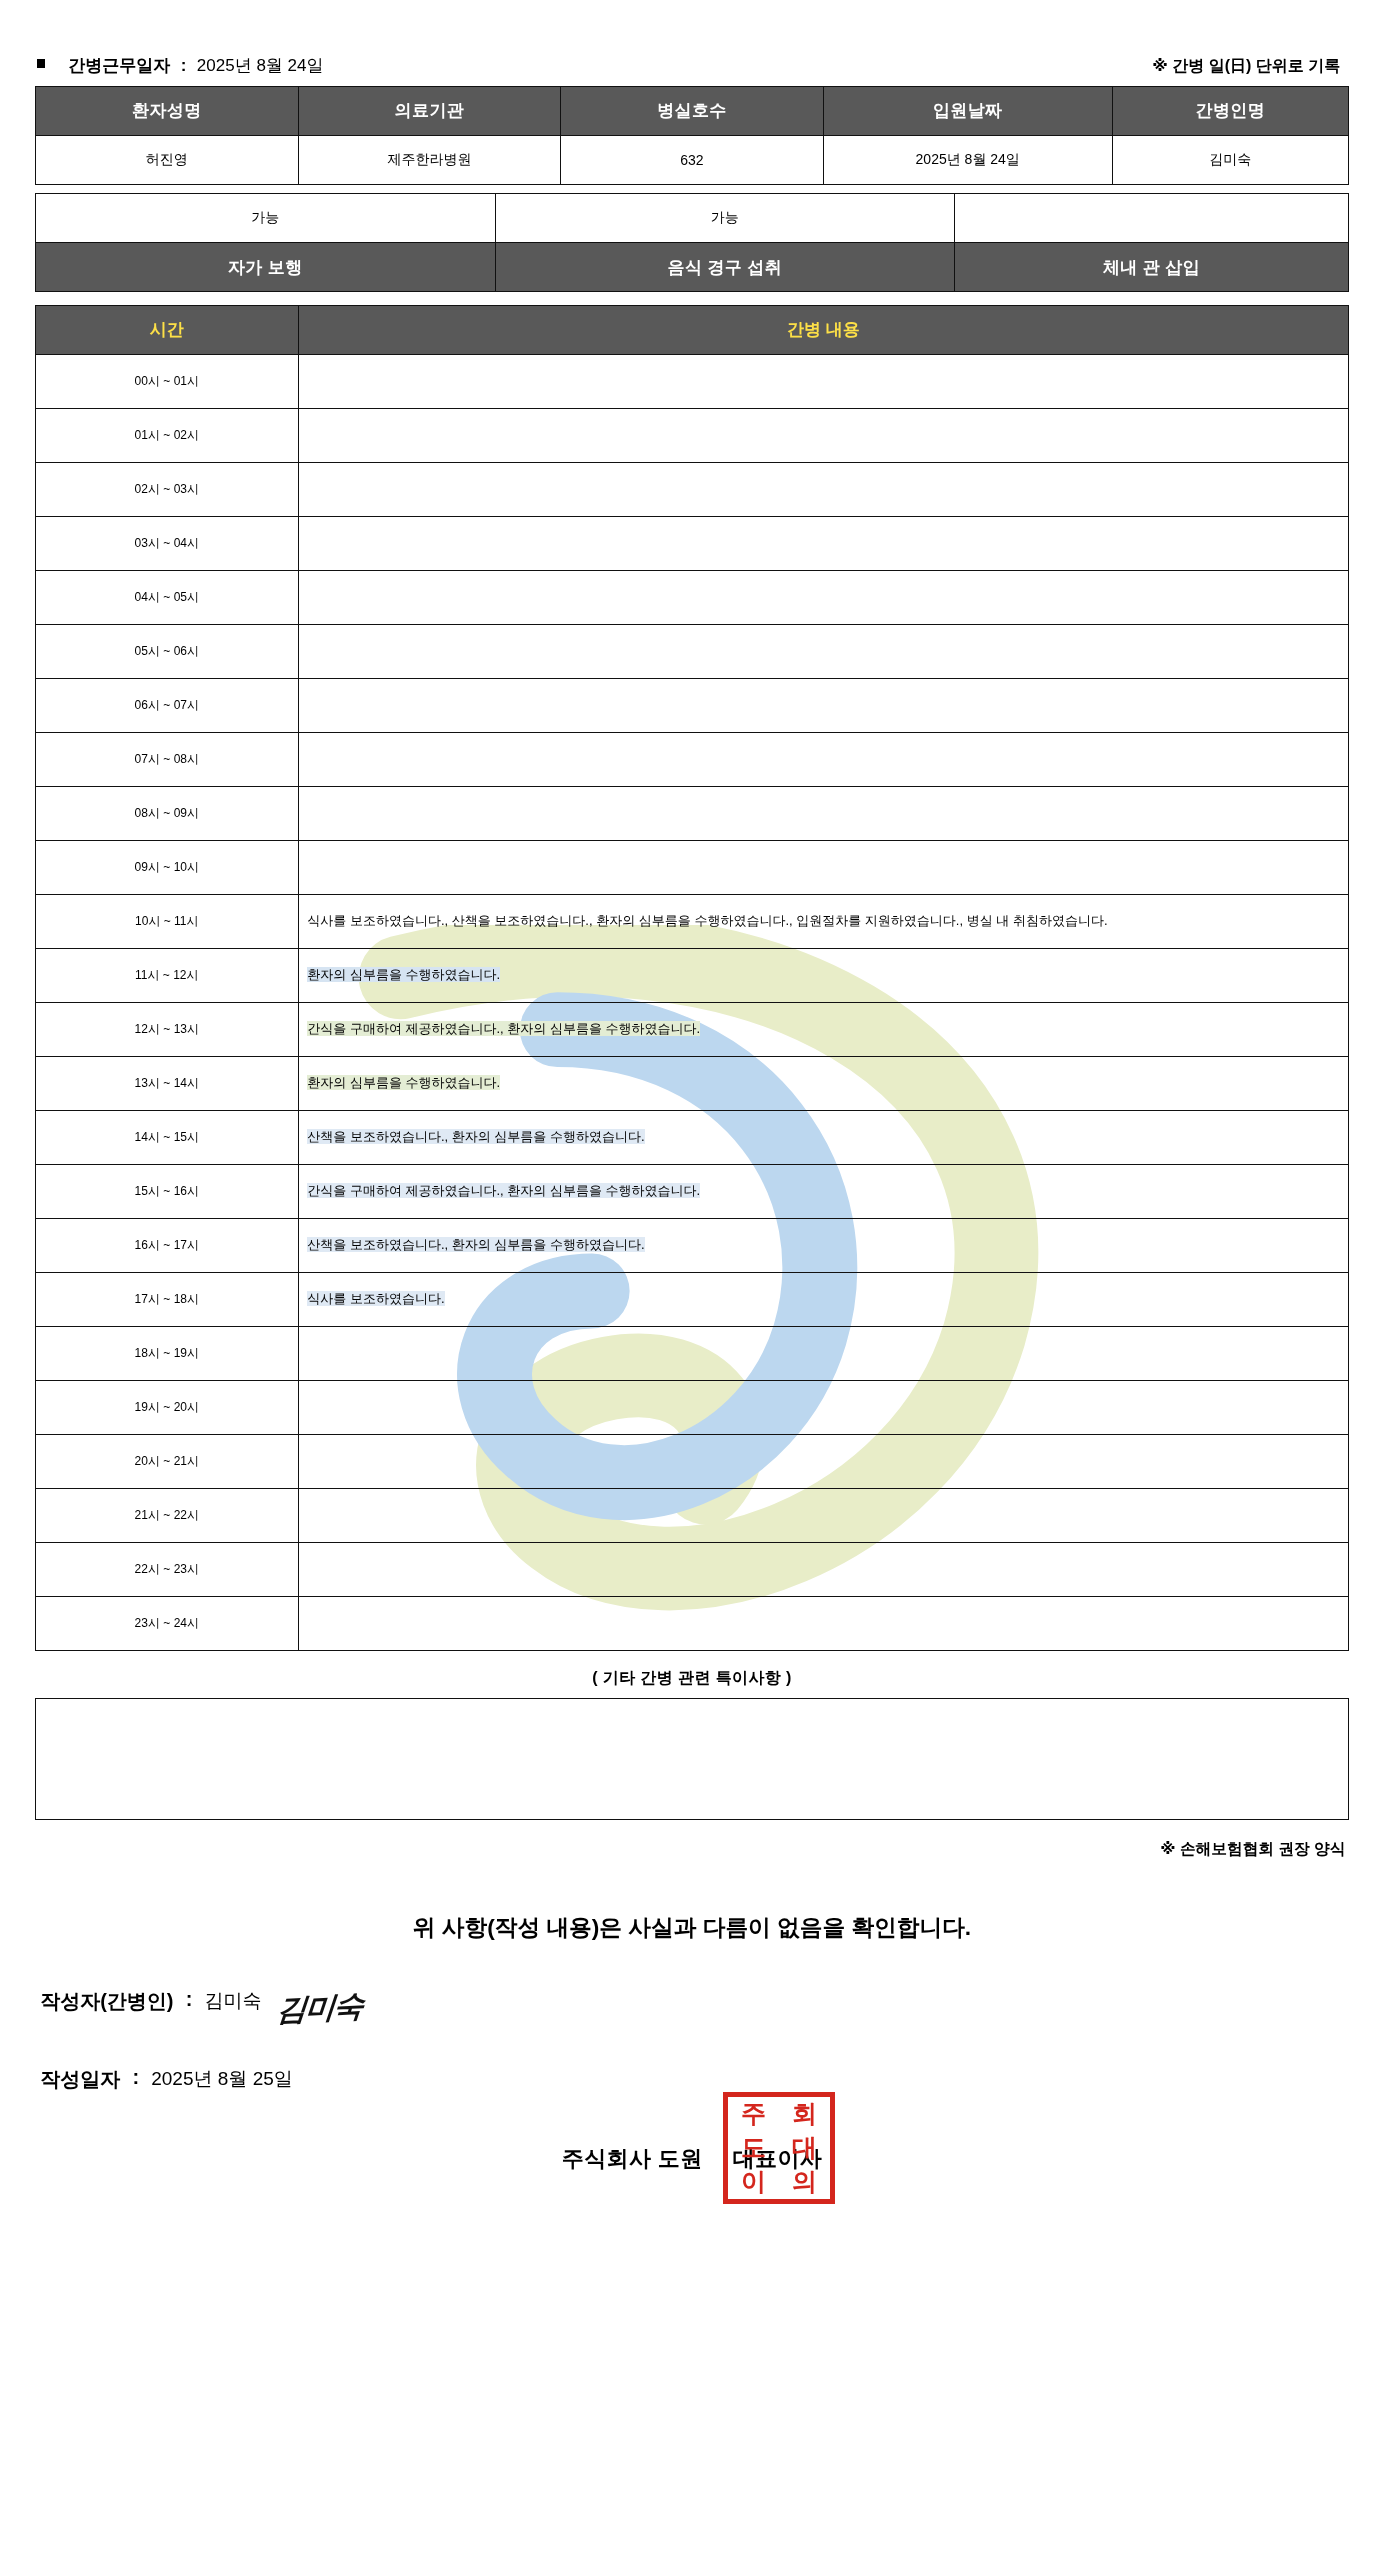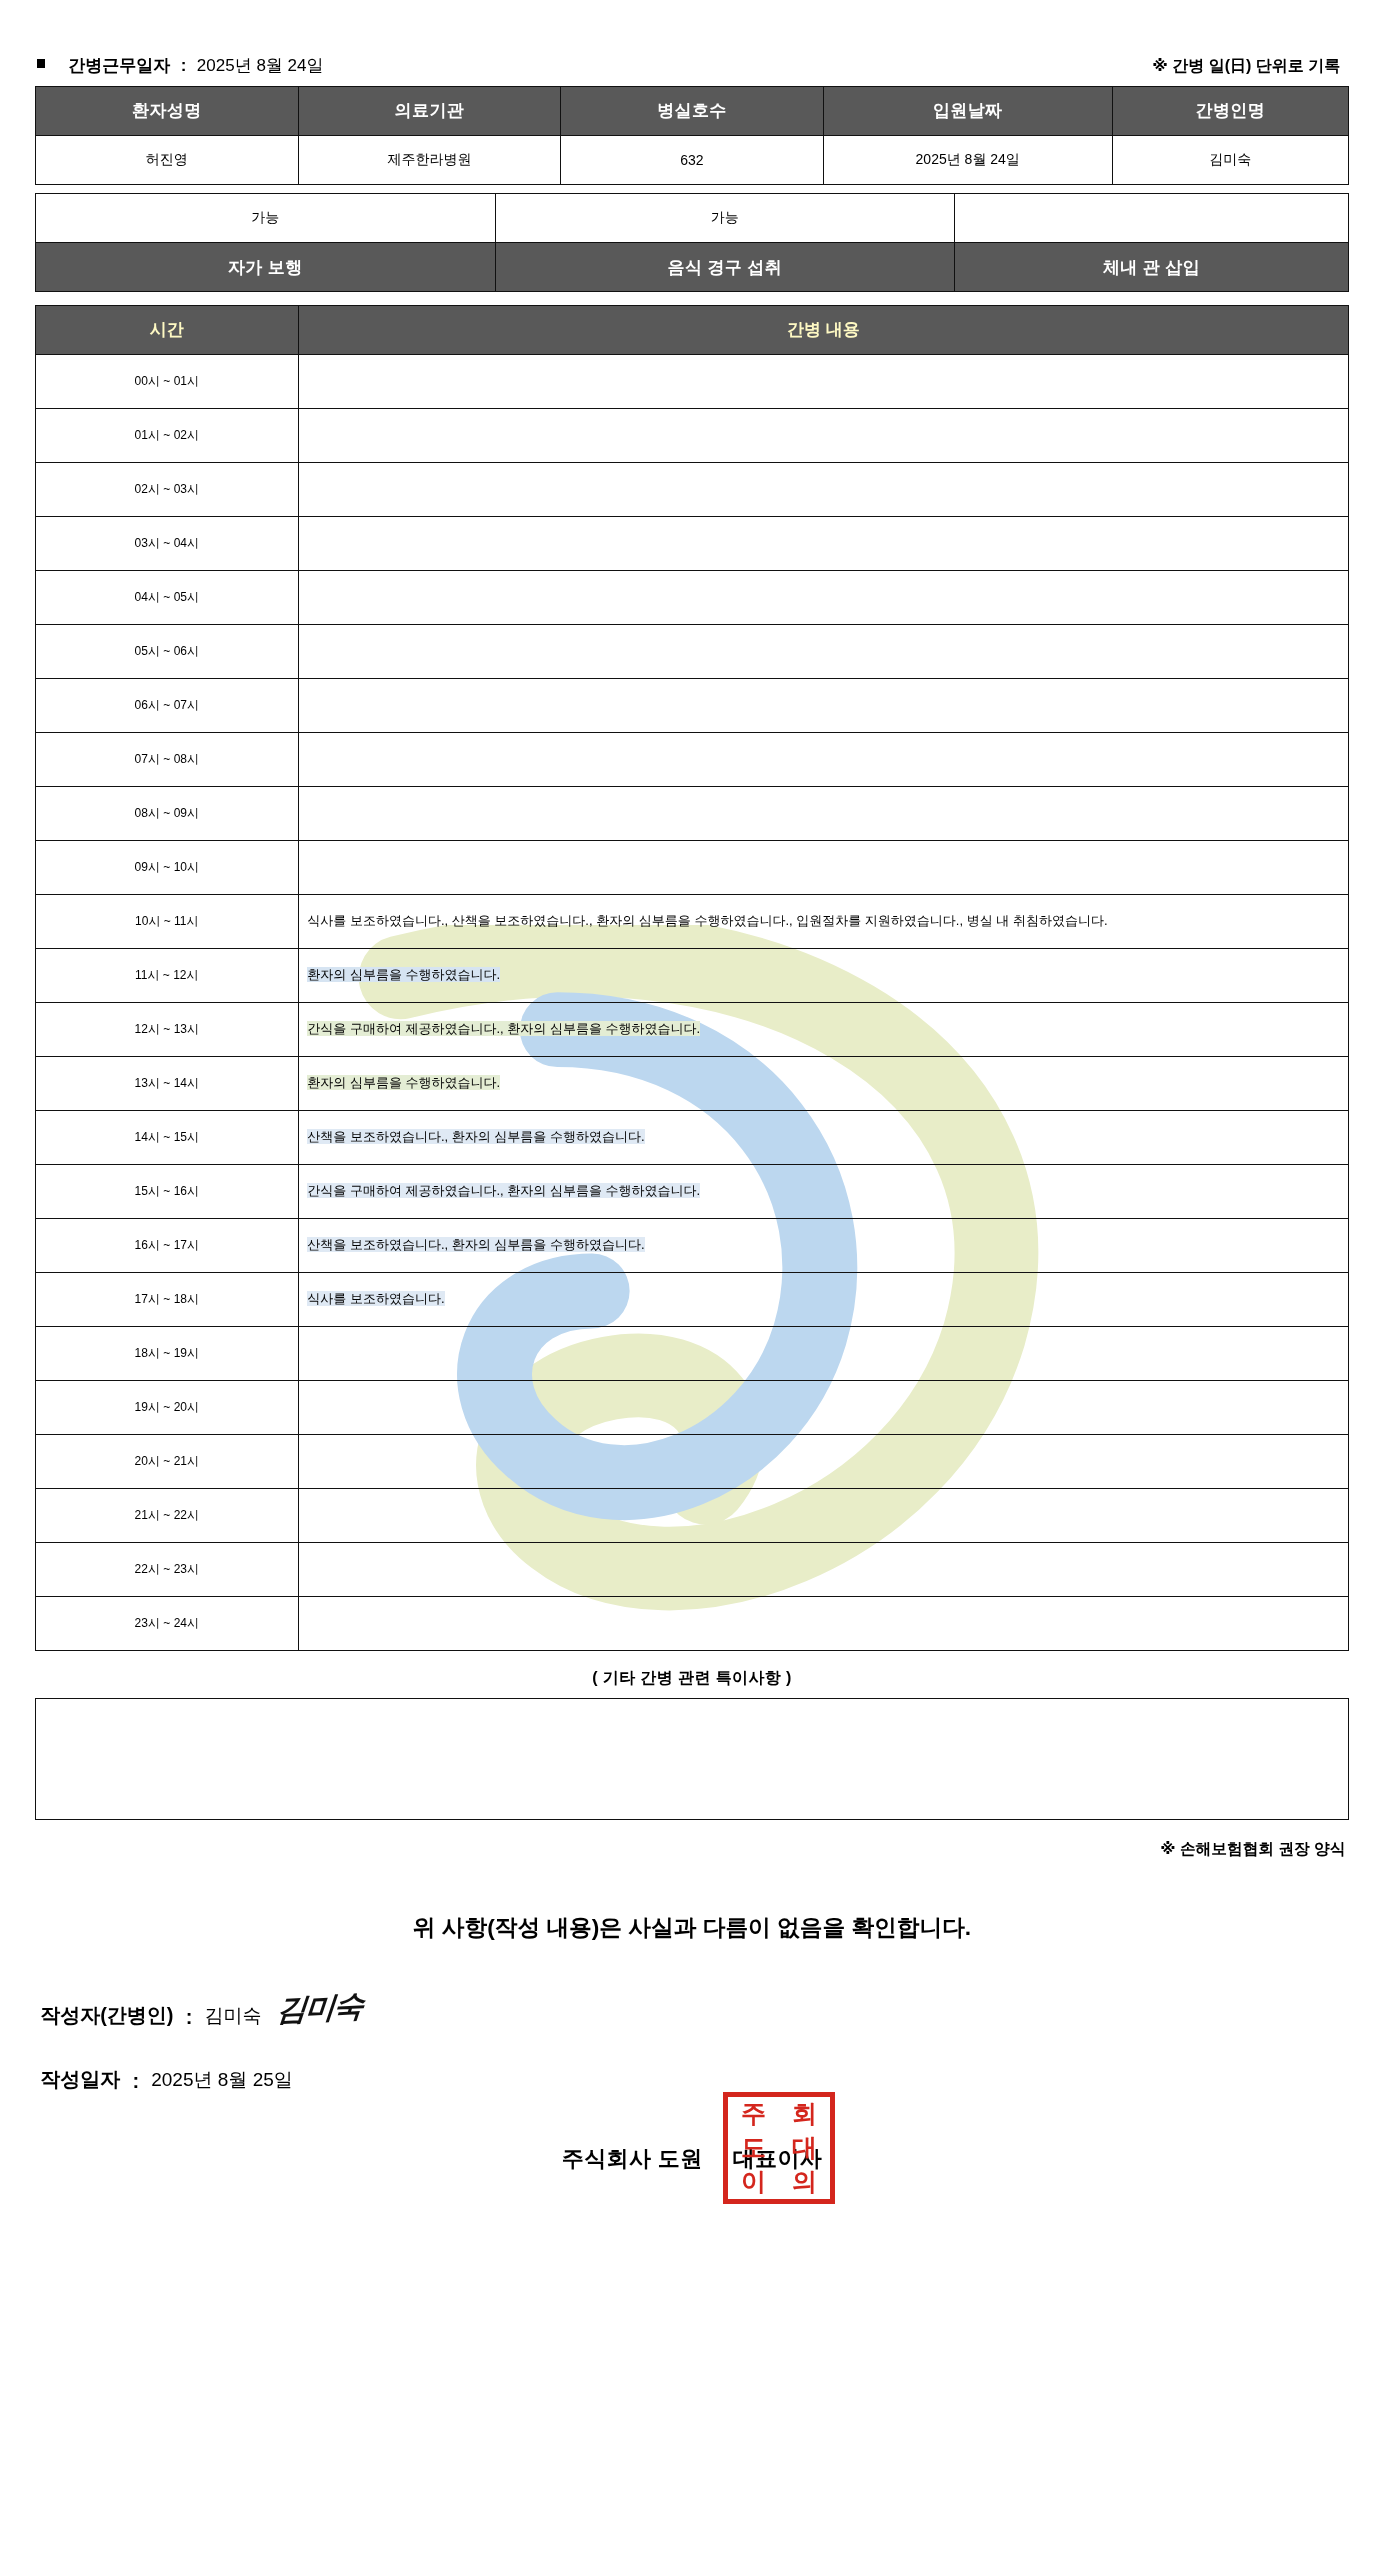--- a/index.html
+++ b/index.html
@@ -93,21 +93,21 @@
     font-size: 17px;
     letter-spacing: 0.4px;
   }
 
   .tbl2 { margin-top: 12.2px; }
   .tbl3 { margin-top: 12.2px; }
 
   table.hours { width: 100%; border-collapse: collapse; table-layout: fixed; }
   table.hours th {
     background: #595959;
-    color: #fef9c3;
+    color: #fde047;
     border: 1.3px solid #111;
     font-size: 17px;
     font-weight: bold;
     height: 49px;
   }
   table.hours td {
     border: 1.3px solid #111;
     font-size: 16px;
     height: 54px;
     padding: 4.4px 8.7px;
@@ -152,21 +152,21 @@
   .confirm-line {
     text-align: center;
     font-size: 22.7px;
     font-weight: bold;
     margin-top: 52px;
   }
 
   .sign-block { margin-top: 45px; padding-left: 5.2px; }
   .sign-row {
     display: flex;
-    align-items: flex-end;
+    align-items: flex-start;
     font-size: 20px;
     font-weight: bold;
     margin-bottom: 37px;
     position: relative;
   }
   .sign-row .lbl { font-weight: bold; }
   .sign-row .colon { margin: 0 12.2px; }
   .sign-row .val { font-weight: normal; font-size: 19px; }
   .signature-script {
     margin-left: 15.7px;

